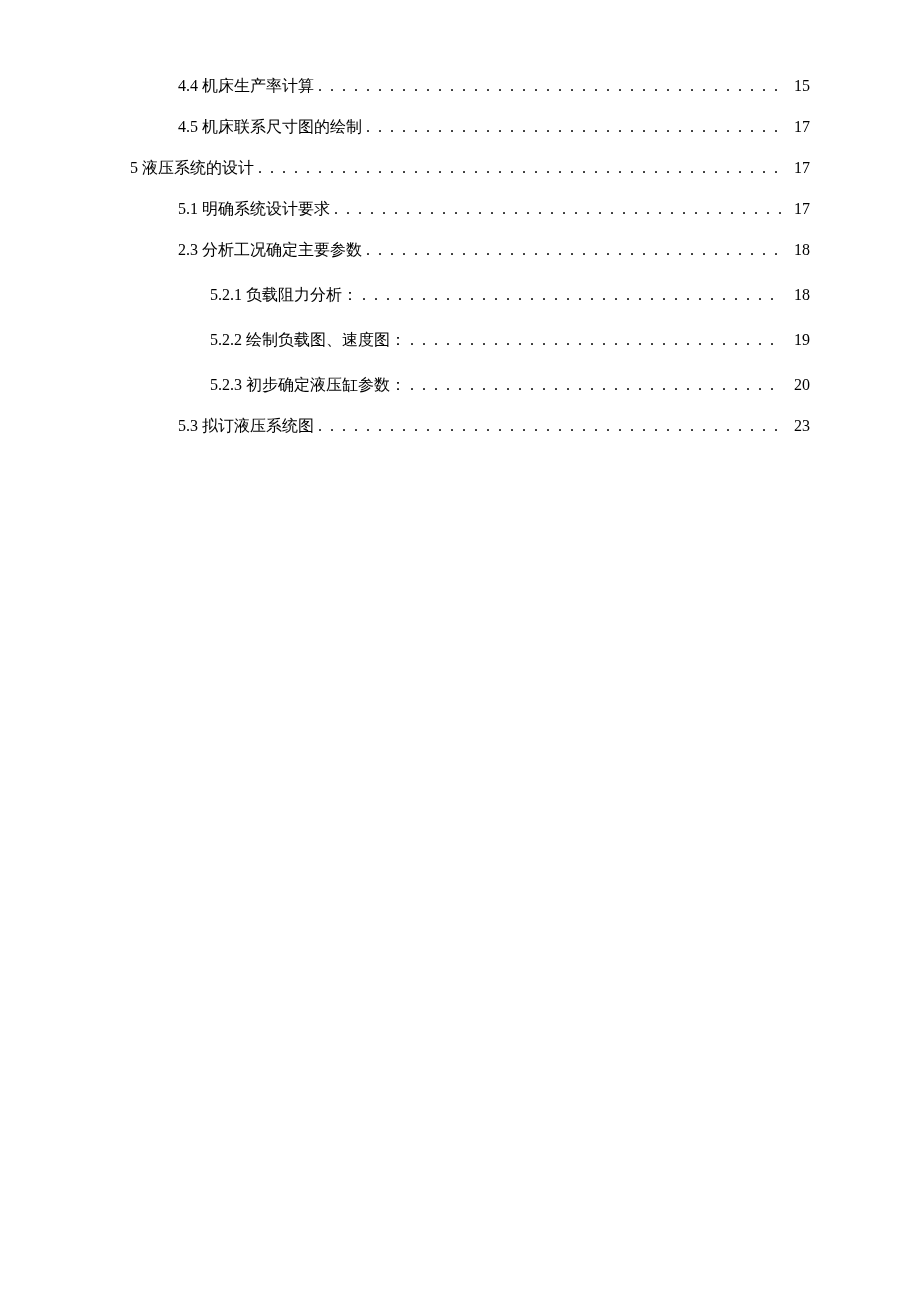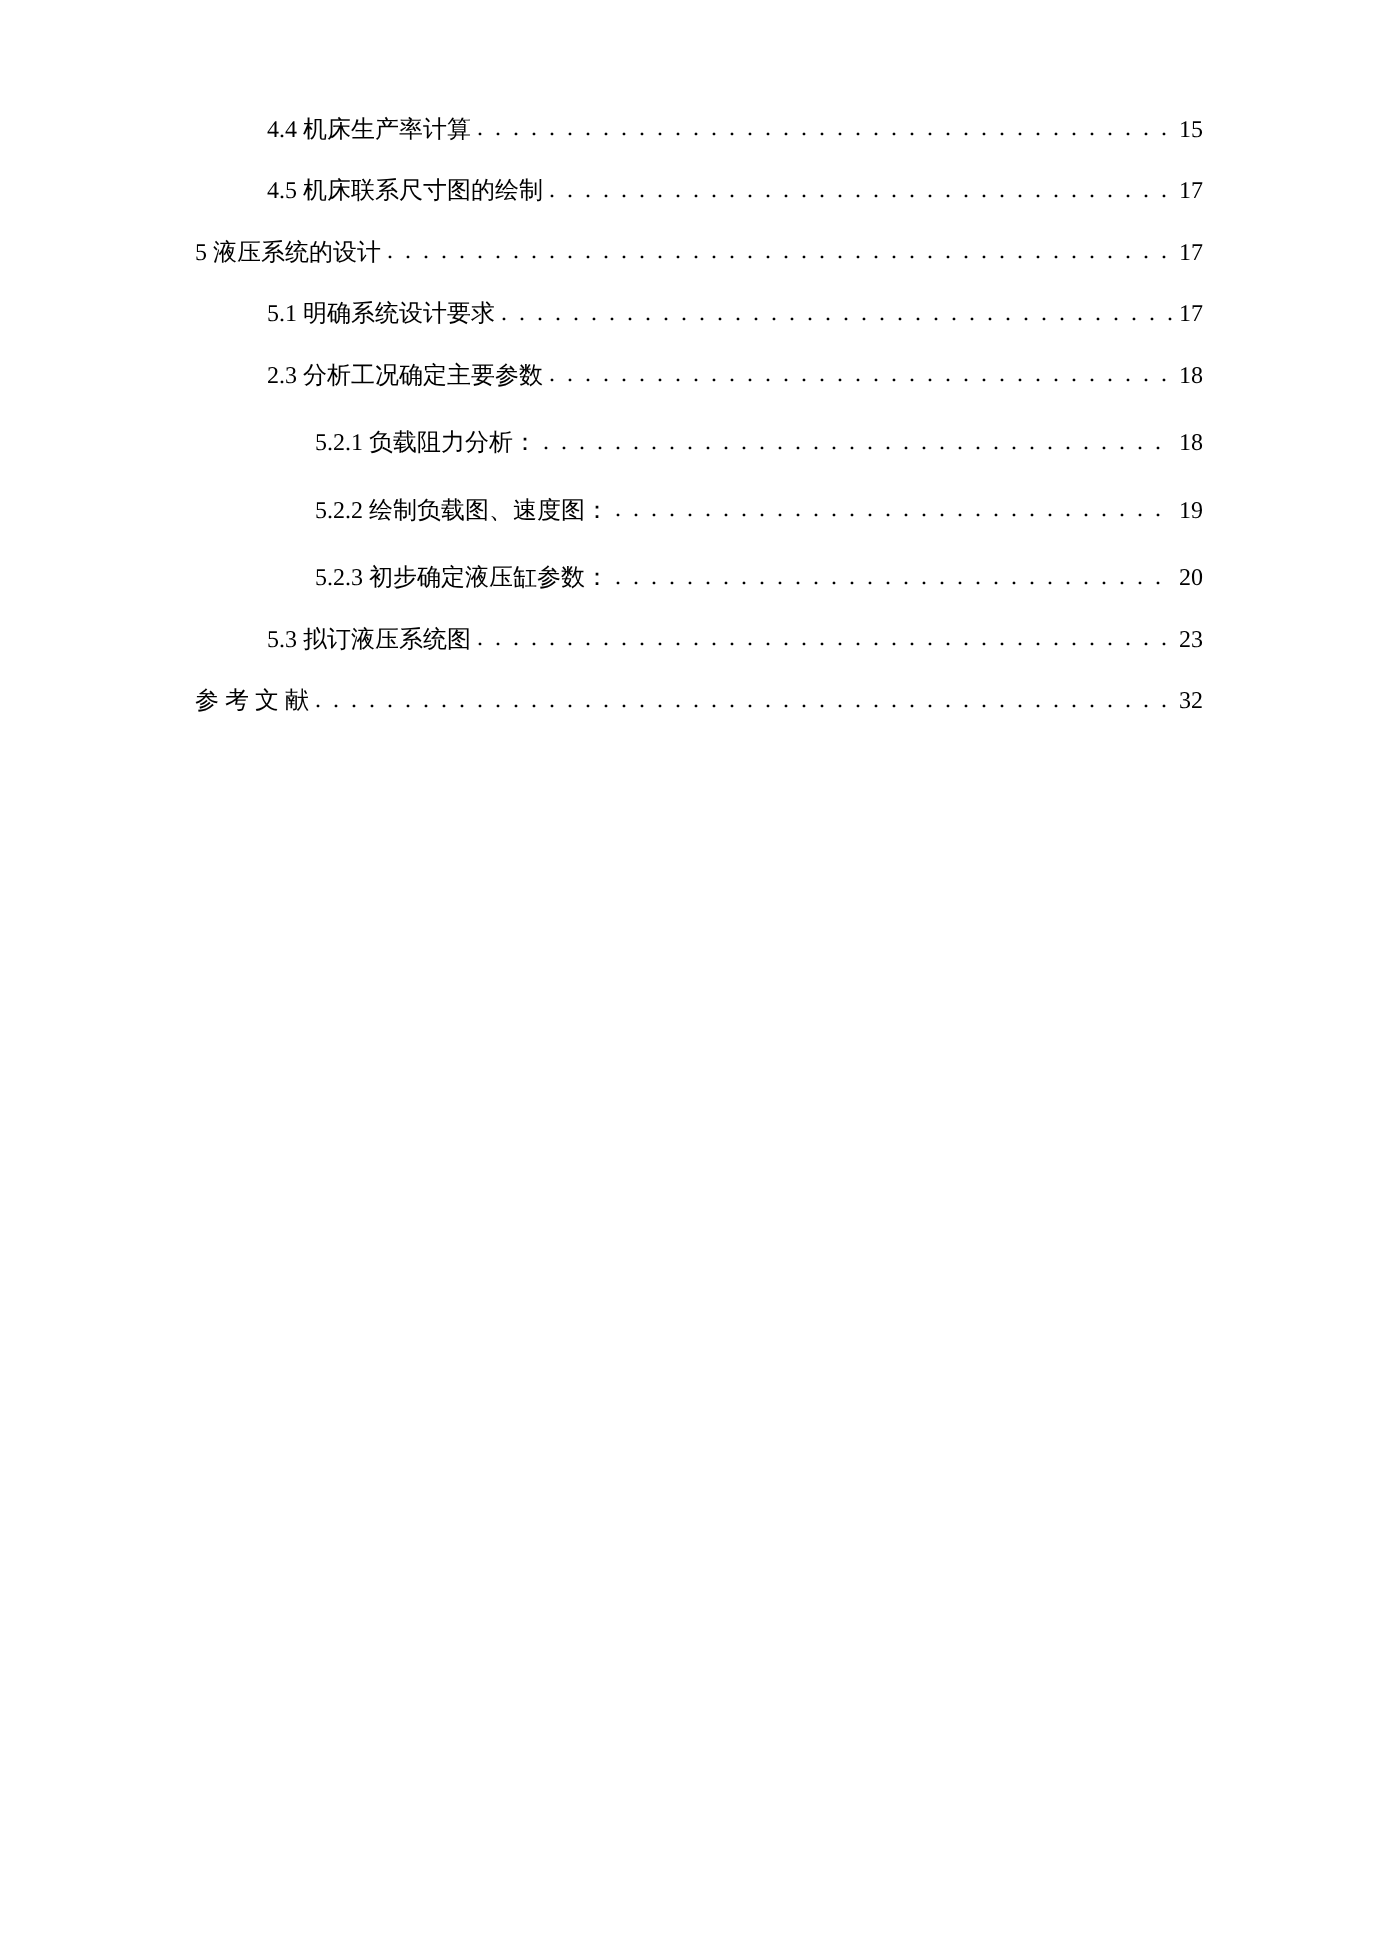--- a/index.html
+++ b/index.html
@@ -49,21 +49,21 @@
       overflow: hidden;
       white-space: nowrap;
     }
     .toc-dots {
       border: none;
       overflow: hidden;
     }
     .toc-page {
       flex-shrink: 0;
       min-width: 24px;
-      text-align: left;
+      text-align: right;
     }
     .indent-0 { padding-left: 0; }
     .indent-1 { padding-left: 48px; }
     .indent-2 { padding-left: 80px; margin-top: 24px; }
   </style>
 </head>
 <body>
 
 <div class="page">
   <div>
@@ -105,19 +105,14 @@
     <div class="toc-entry indent-2">
       <span class="toc-label">5.2.3 初步确定液压缸参数：</span>
       <span class="toc-dots"></span>
       <span class="toc-page">20</span>
     </div>
     <div class="toc-entry indent-1">
       <span class="toc-label">5.3 拟订液压系统图</span>
       <span class="toc-dots"></span>
       <span class="toc-page">23</span>
     </div>
-    <div class="toc-entry indent-0">
-      <span class="toc-label">参 考 文 献</span>
-      <span class="toc-dots"></span>
-      <span class="toc-page">32</span>
-    </div>
   </div>
 </div>
 
 </body></html>

